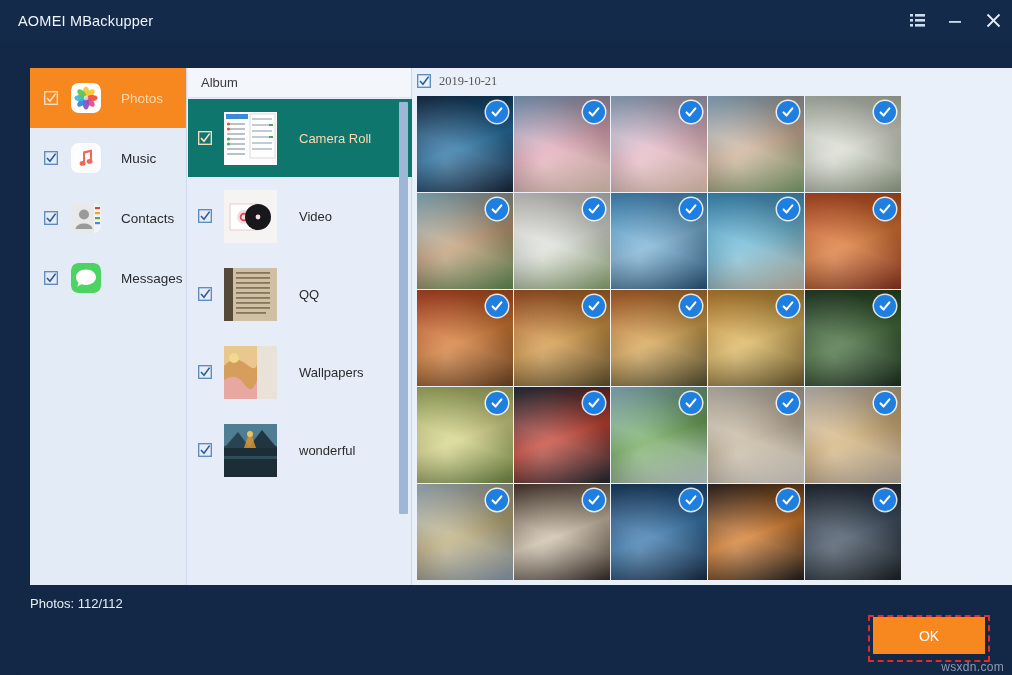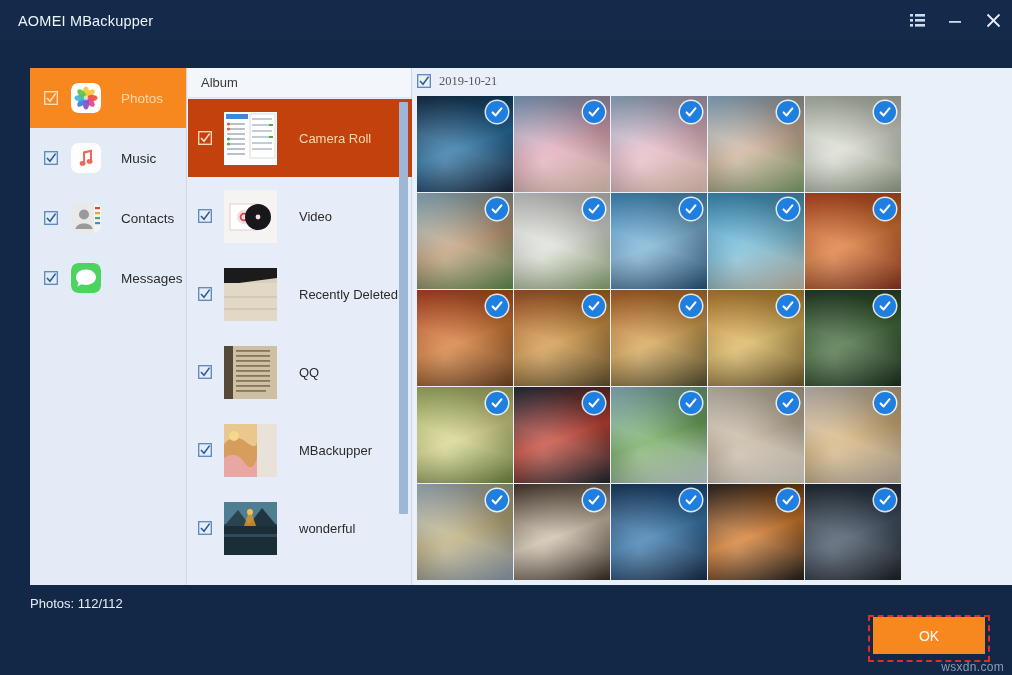--- a/index.html
+++ b/index.html
@@ -97,21 +97,21 @@
     position: absolute; top: 31px; left: 0;
     width: 224px; height: 486px;
     overflow: hidden;
   }
   .album-item {
     height: 78px;
     display: flex; align-items: center;
     padding-left: 10px;
     cursor: pointer;
   }
-  .album-item.sel { background: #c2410c; }
+  .album-item.sel { background: #0f766e; }
   .album-thumb {
     width: 53px; height: 53px;
     margin-left: 12px;
     flex: none;
     background: #d8d8d8;
     position: relative; overflow: hidden;
   }
   .album-name {
     margin-left: 22px;
     font-size: 13px;
@@ -405,38 +405,20 @@
               <rect x="6" y="14" width="28" height="26" fill="#ffffff" stroke="#e8c9cc"></rect>
               <circle cx="20" cy="27" r="7" fill="#f4dde0"></circle>
               <circle cx="20" cy="27" r="3.4" fill="none" stroke="#d8444f" stroke-width="1.8"></circle>
               <circle cx="34" cy="27" r="13" fill="#17171c"></circle>
               <circle cx="34" cy="27" r="2.4" fill="#f4dde0"></circle>
             </svg>
           </span>
           <span class="album-name">Video</span>
         </div>
 
-        <div class="album-item">
-          <span class="cb">
-            <svg width="14" height="14" viewBox="0 0 14 14">
-              <rect x="0.7" y="0.7" width="12.6" height="12.6" fill="none" stroke="#5b87bd" stroke-width="1.3"></rect>
-              <polyline points="3,7 6,10.3 11.6,2.6" fill="none" stroke="#2e5d96" stroke-width="1.6"></polyline>
-            </svg>
-          </span>
-          <span class="album-thumb">
-            <svg width="53" height="53" viewBox="0 0 53 53">
-              <rect width="53" height="53" fill="#d9cfbd"></rect>
-              <polygon points="0,0 53,0 53,10 0,17" fill="#1b1b1b"></polygon>
-              <rect y="15" width="53" height="38" fill="#e2d8c6"></rect>
-              <rect y="28" width="53" height="2" fill="#cfc3ad" opacity=".7"></rect>
-              <rect y="40" width="53" height="2" fill="#cfc3ad" opacity=".7"></rect>
-            </svg>
-          </span>
-          <span class="album-name">Recently Deleted</span>
-        </div>
 
         <div class="album-item">
           <span class="cb">
             <svg width="14" height="14" viewBox="0 0 14 14">
               <rect x="0.7" y="0.7" width="12.6" height="12.6" fill="none" stroke="#5b87bd" stroke-width="1.3"></rect>
               <polyline points="3,7 6,10.3 11.6,2.6" fill="none" stroke="#2e5d96" stroke-width="1.6"></polyline>
             </svg>
           </span>
           <span class="album-thumb">
             <svg width="53" height="53" viewBox="0 0 53 53">
@@ -467,21 +449,21 @@
           </span>
           <span class="album-thumb">
             <svg width="53" height="53" viewBox="0 0 53 53">
               <rect width="53" height="53" fill="#e8e2d8"></rect>
               <rect x="0" y="0" width="33" height="53" fill="#e9c78f"></rect>
               <path d="M0 20 Q10 8 22 18 T33 14 L33 53 L0 53 Z" fill="#d79d5c"></path>
               <path d="M0 34 Q12 26 20 38 T33 34 L33 53 L0 53 Z" fill="#e9a7a1"></path>
               <circle cx="10" cy="12" r="5" fill="#f2d98c"></circle>
             </svg>
           </span>
-          <span class="album-name">MBackupper</span>
+          <span class="album-name">Wallpapers</span>
         </div>
 
         <div class="album-item">
           <span class="cb">
             <svg width="14" height="14" viewBox="0 0 14 14">
               <rect x="0.7" y="0.7" width="12.6" height="12.6" fill="none" stroke="#5b87bd" stroke-width="1.3"></rect>
               <polyline points="3,7 6,10.3 11.6,2.6" fill="none" stroke="#2e5d96" stroke-width="1.6"></polyline>
             </svg>
           </span>
           <span class="album-thumb">

